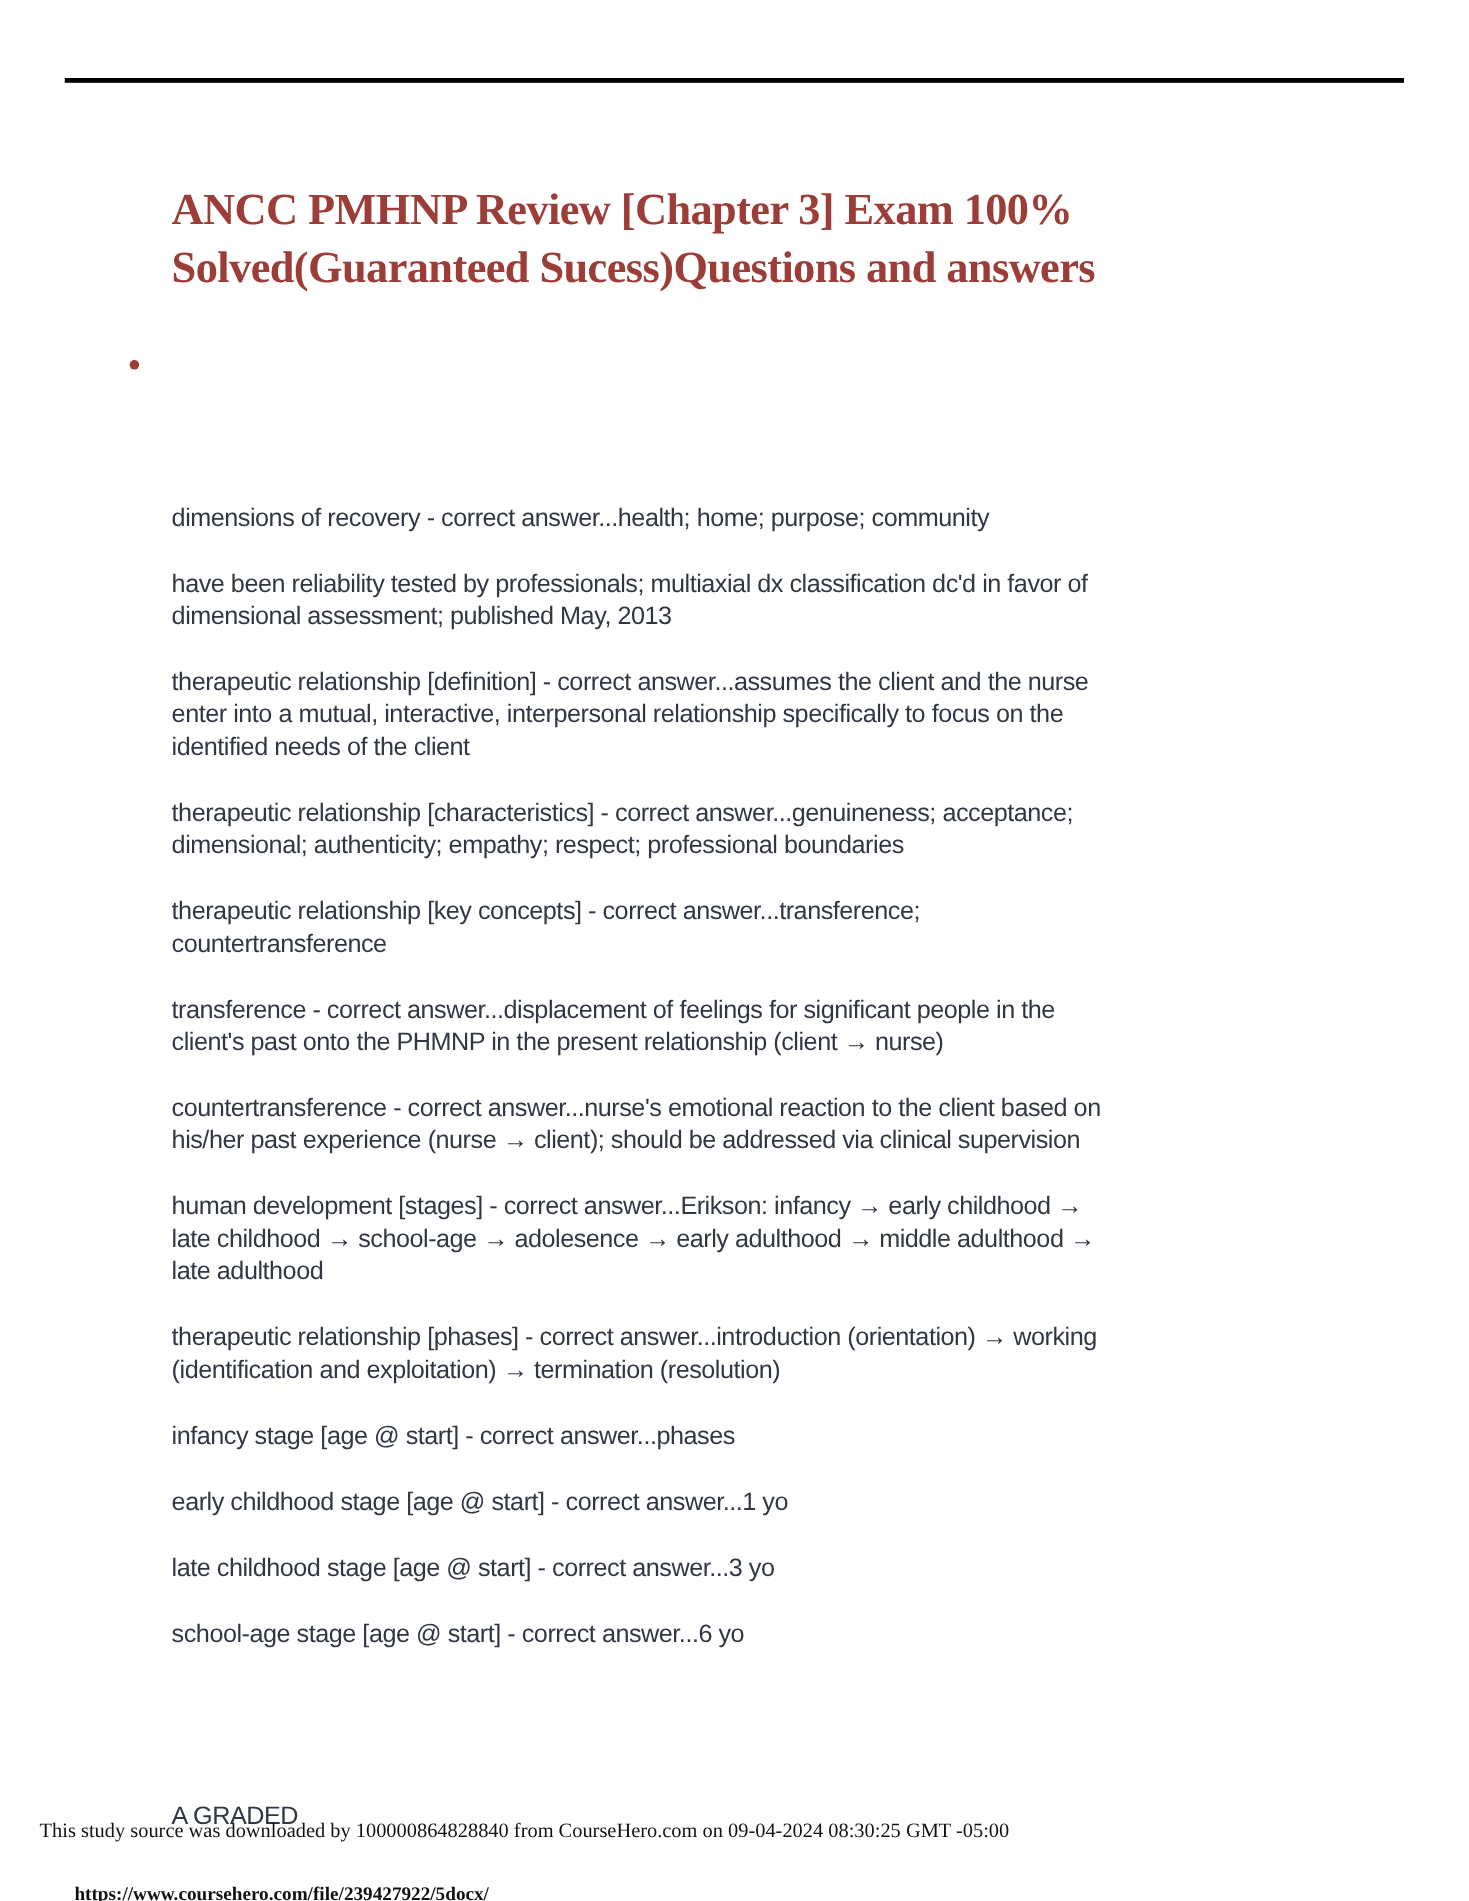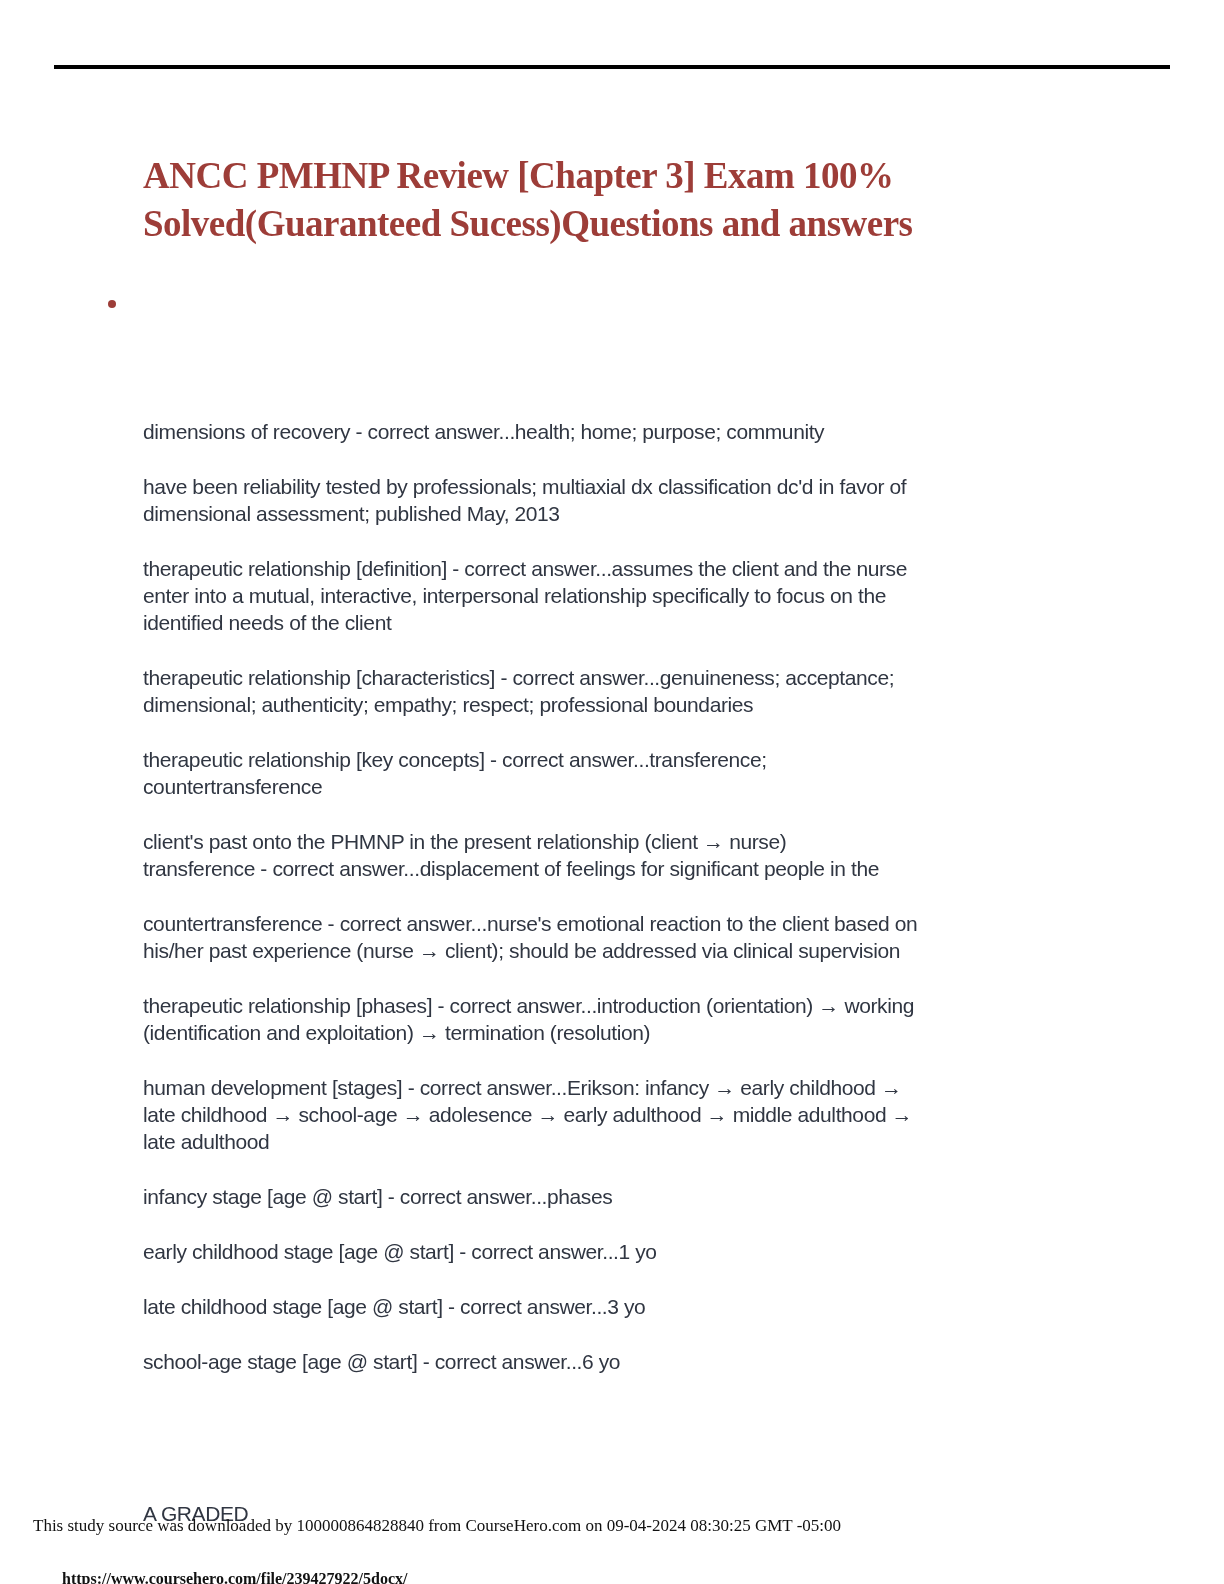--- a/index.html
+++ b/index.html
@@ -116,38 +116,38 @@
       <div class="ln">therapeutic relationship [characteristics] - correct answer...genuineness; acceptance;</div>
       <div class="ln">dimensional; authenticity; empathy; respect; professional boundaries</div>
     </div>
 
     <div class="qa">
       <div class="ln">therapeutic relationship [key concepts] - correct answer...transference;</div>
       <div class="ln">countertransference</div>
     </div>
 
     <div class="qa">
+      <div class="ln">transference - correct answer...displacement of feelings for significant people in the</div>
       <div class="ln">client's past onto the PHMNP in the present relationship (client → nurse)</div>
-      <div class="ln">transference - correct answer...displacement of feelings for significant people in the</div>
     </div>
 
     <div class="qa">
       <div class="ln">countertransference - correct answer...nurse's emotional reaction to the client based on</div>
       <div class="ln">his/her past experience (nurse → client); should be addressed via clinical supervision</div>
     </div>
 
     <div class="qa">
-      <div class="ln">therapeutic relationship [phases] - correct answer...introduction (orientation) → working</div>
-      <div class="ln">(identification and exploitation) → termination (resolution)</div>
+      <div class="ln">human development [stages] - correct answer...Erikson: infancy → early childhood →</div>
+      <div class="ln">late childhood → school-age → adolesence → early adulthood → middle adulthood →</div>
+      <div class="ln">late adulthood</div>
     </div>
 
     <div class="qa">
-      <div class="ln">human development [stages] - correct answer...Erikson: infancy → early childhood →</div>
-      <div class="ln">late childhood → school-age → adolesence → early adulthood → middle adulthood →</div>
-      <div class="ln">late adulthood</div>
+      <div class="ln">therapeutic relationship [phases] - correct answer...introduction (orientation) → working</div>
+      <div class="ln">(identification and exploitation) → termination (resolution)</div>
     </div>
 
     <div class="qa">
       <div class="ln">infancy stage [age @ start] - correct answer...phases</div>
     </div>
 
     <div class="qa">
       <div class="ln">early childhood stage [age @ start] - correct answer...1 yo</div>
     </div>
 

